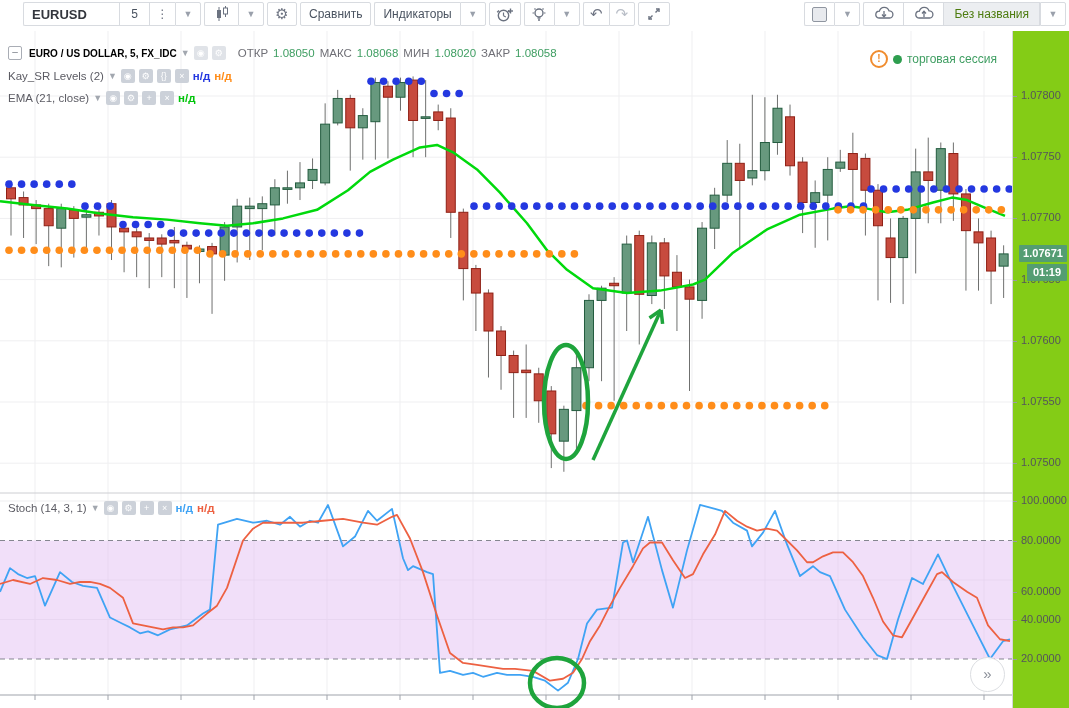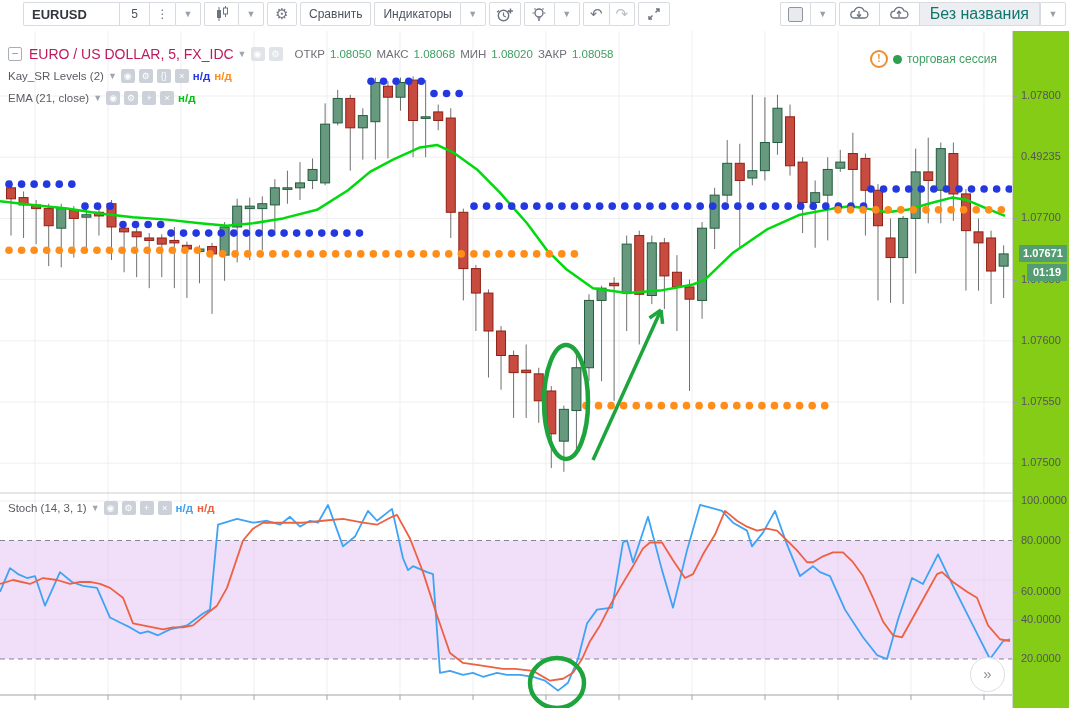--- a/index.html
+++ b/index.html
@@ -13,35 +13,35 @@
   .tb-btn.sym{width:96px;justify-content:flex-start;font-weight:bold;font-size:13px;color:#33363d;}
   .tb-btn.ivl{width:30px;padding:0;}
   .tb-btn.ic{width:26px;padding:0;color:#707684;}
   .tb-chev{font-size:9px;color:#9aa0ab;width:18px;text-align:center;cursor:pointer;}
   .tb-group{display:flex;align-items:center;gap:0;}
   .tb-group .tb-btn{border-radius:0;border-right-width:0;}
   .tb-group .tb-btn:first-child{border-radius:2px 0 0 2px;}
   .tb-group .tb-btn:last-child{border-right-width:1px;border-radius:0 2px 2px 0;}
   .tb-right{margin-left:auto;display:flex;align-items:center;gap:3px;}
   .layout-sq{width:13px;height:13px;border:1px solid #8f95a0;background:#e8eaee;border-radius:2px;}
-  .tb-title{font-size:16px;color:#0f766e;background:#eceef1;border:1px solid #d8dbe0;height:24px;
+  .tb-title{font-size:12px;color:#4d7c0f;background:#eceef1;border:1px solid #d8dbe0;height:24px;
     display:flex;align-items:center;padding:0 10px;box-sizing:border-box;}
   svg.tbicon{display:block;}
   
   .chart{position:absolute;top:31px;left:0;right:0;bottom:0;background:#fff;cursor:crosshair;}
   #chart-svg{position:absolute;left:0;top:0;}
   .axis-col{position:absolute;left:1012px;top:0;width:57px;bottom:0;border-left:1px solid #d5d6da;background:#84cc16;}
   .axis-label{position:absolute;left:0;padding-left:8px;font-size:11px;color:#55555b;white-space:nowrap;}
   .axis-label::before{content:"";position:absolute;left:0;top:7px;width:4px;height:1px;background:#9b9ba1;}
   .badge{position:absolute;right:3px;left:6px;height:17px;background:#549d72;color:#fff;
     font-size:11px;font-weight:bold;text-align:center;line-height:17px;border-radius:1px;}
   .badge.small{left:auto;width:40px;}
   
   .legend-row{position:absolute;left:8px;display:flex;align-items:center;gap:4px;font-size:11.5px;color:#5b5b63;white-space:nowrap;}
-  .legend-title{font-size:14px;font-weight:normal;color:#be185d;}
+  .legend-title{font-size:10px;font-weight:bold;color:#000000;}
   .chev{font-size:9px;color:#a2a7af;}
   .icon-sq{width:14px;height:14px;border-radius:2px;background:#ccd1d9;color:#fff;font-size:9px;
     line-height:14px;text-align:center;display:inline-block;cursor:pointer;}
   .icon-sq.light{background:#e0e3e8;}
   .collapse-sq{width:12px;height:12px;border:1px solid #a9adb5;border-radius:2px;color:#7c818a;
     font-size:10px;line-height:10px;text-align:center;margin-right:3px;cursor:pointer;}
   .ohlc{display:flex;gap:5px;margin-left:8px;font-size:11.5px;}
   .ohlc .lbl{color:#6f6f76;}
   .ohlc .val{color:#3f9e62;}
   .nd-blue{color:#2438e0;font-size:11.5px;font-weight:bold;}
@@ -544,21 +544,21 @@
         <ellipse cx="566" cy="371" rx="22" ry="57" fill="none" stroke="#1ea43c" stroke-width="4.5"></ellipse>
         <ellipse cx="557" cy="652" rx="27" ry="25" fill="none" stroke="#1ea43c" stroke-width="4.5"></ellipse>
         <line x1="593" y1="429" x2="661" y2="279" stroke="#1ea43c" stroke-width="3.5"></line>
         <line x1="661" y1="279" x2="662.6199457568924" y2="292.90596187772445" stroke="#1ea43c" stroke-width="3.5"></line>
         <line x1="661" y1="279" x2="649.4736848305638" y2="286.94632359112217" stroke="#1ea43c" stroke-width="3.5"></line>
       </svg>
 
     <div class="axis-col">
       <div id="main-axis-labels">
           <div class="axis-label" style="top: 58px;">1.07800</div>
-          <div class="axis-label" style="top: 119.2px;">0.49235</div>
+          <div class="axis-label" style="top: 119.2px;">1.07750</div>
           <div class="axis-label" style="top: 180.4px;">1.07700</div>
           <div class="axis-label" style="top: 241.6px;">1.07650</div>
           <div class="axis-label" style="top: 302.8px;">1.07600</div>
           <div class="axis-label" style="top: 364px;">1.07550</div>
           <div class="axis-label" style="top: 425.2px;">1.07500</div>
         </div>
       <div class="badge" id="price-badge" style="top: 213.896px;">1.07671</div>
       <div class="badge small" id="time-badge" style="top: 232.896px;">01:19</div>
       <div id="stoch-axis-labels">
           <div class="axis-label" style="top: 463px;">100.0000</div>

